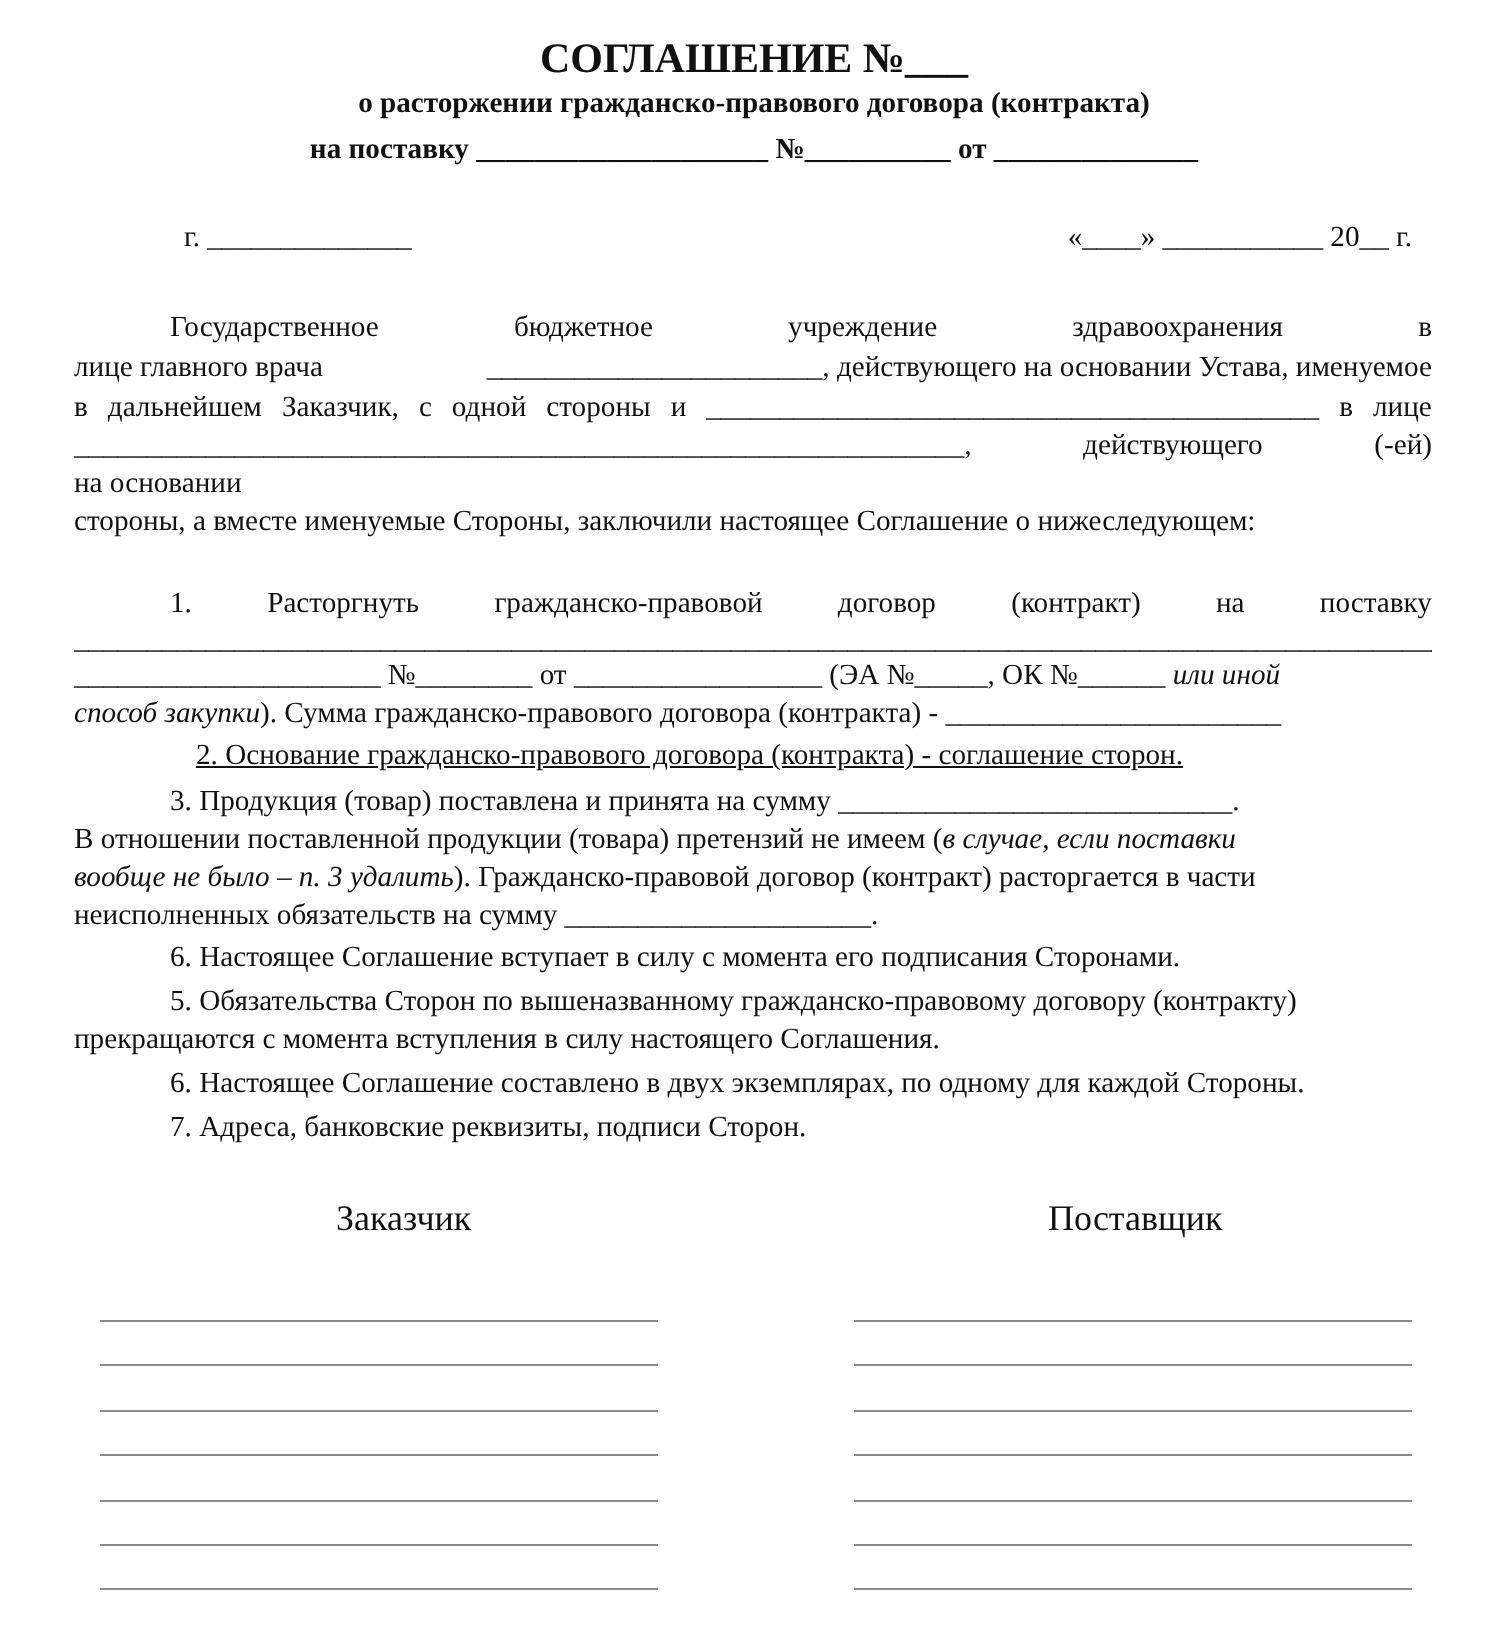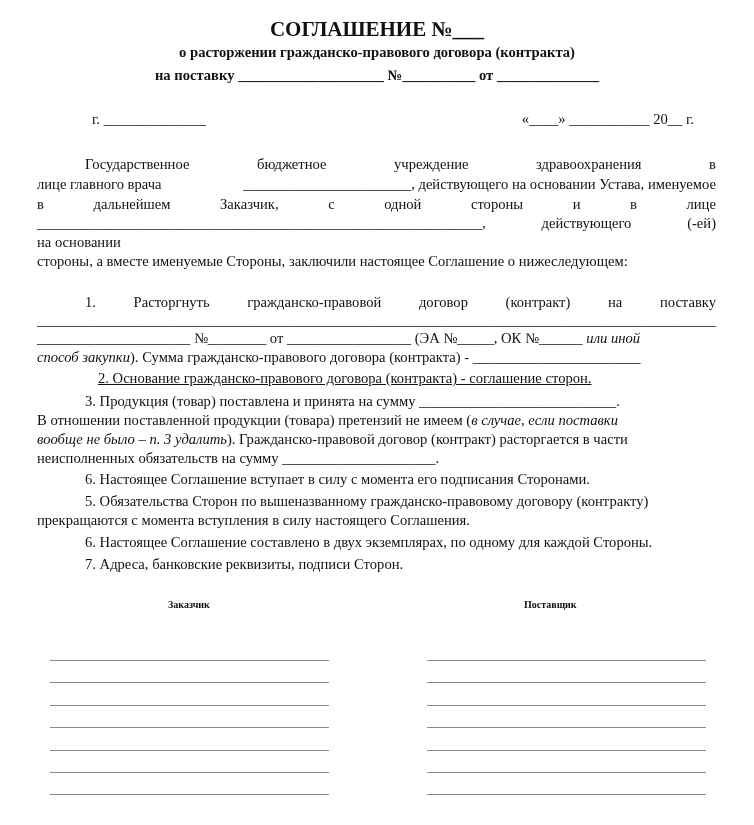--- a/index.html
+++ b/index.html
@@ -6,35 +6,35 @@
   body { width:754px; height:825px; position:relative; overflow:hidden;
          font-family:"Liberation Serif", serif; color:#111; font-size:14.6px; }
   .ln { position:absolute; white-space:pre; line-height:18px; }
   .b { font-weight:bold; }
   .i { font-style:italic; }
   .c { left:0; width:754px; text-align:center; }
   .just { position:absolute; left:37px; width:679px; display:flex; justify-content:space-between; white-space:pre; line-height:18px; }
   .sig { position:absolute; height:0; border-top:1px solid #8a8a8a; }
   .sig-l { left:50px; width:279px; }
   .sig-r { left:427px; width:279px; }
-  .head { position:absolute; font-weight:bold; font-size:10px; }
+  .head { position:absolute; font-weight:normal; font-size:18px; }
 </style>
 </head>
 <body>
 
 <div class="ln c b" style="top:20px;font-size:21px;">СОГЛАШЕНИЕ №___</div>
 <div class="ln c b" style="top:43px;">о расторжении гражданско-правового договора (контракта)</div>
 <div class="ln c b" style="top:66px;">на поставку ____________________ №__________ от ______________</div>
 
 <div class="ln" style="top:110px;left:92px;">г. ______________</div>
-<div class="ln" style="top:110px;right:60px;">«____» ___________ 20__ г.</div>
+<div class="ln" style="top:110px;right:48px;">«____» ___________ 20__ г.</div>
 
 <div class="just" style="top:155px;left:85px;width:631px;"><span>Государственное</span><span>бюджетное</span><span>учреждение</span><span>здравоохранения</span><span>в</span></div>
 <div class="just" style="top:175px;"><span>лице главного врача</span><span>_______________________, действующего на основании Устава, именуемое</span></div>
-<div class="just" style="top:195px;"><span>в</span><span>дальнейшем</span><span>Заказчик,</span><span>с</span><span>одной</span><span>стороны</span><span>и</span><span>в</span><span>лице</span></div>
+<div class="just" style="top:195px;"><span>в</span><span>дальнейшем</span><span>Заказчик,</span><span>с</span><span>одной</span><span>стороны</span><span>и</span><span>__________________________________________</span><span>в</span><span>лице</span></div>
 <div class="just" style="top:214px;"><span>_____________________________________________________________,</span><span>действующего</span><span>(-ей)</span></div>
 <div class="just" style="top:233px;"><span>на основании</span></div>
 <div class="ln" style="top:252px;left:37px;">стороны, а вместе именуемые Стороны, заключили настоящее Соглашение о нижеследующем:</div>
 
 <div class="just" style="top:293px;left:85px;width:631px;"><span>1.</span><span>Расторгнуть</span><span>гражданско-правовой</span><span>договор</span><span>(контракт)</span><span>на</span><span>поставку</span></div>
 <div class="ln" style="top:311px;left:37px;width:679px;overflow:hidden;">_________________________________________________________________________________________________</div>
 <div class="ln" style="top:329px;left:37px;"><span>_____________________ №________ от _________________ (ЭА №_____, ОК №______ </span><span class="i">или иной</span></div>
 <div class="ln" style="top:348px;left:37px;"><span class="i">способ закупки</span><span>). Сумма гражданско-правового договора (контракта) - _______________________</span></div>
 
 <div class="ln" style="top:369px;left:98px;text-decoration:underline;">2. Основание гражданско-правового договора (контракта) - соглашение сторон.</div>

